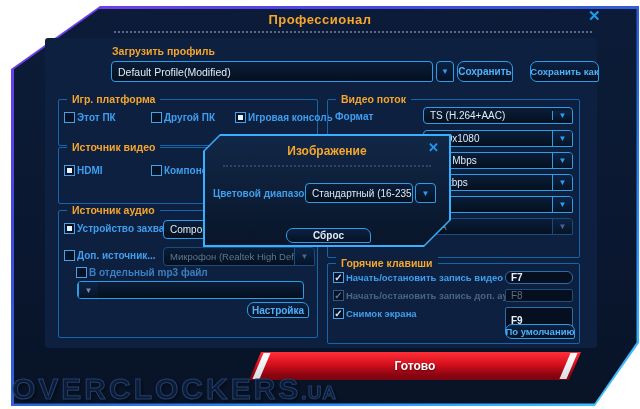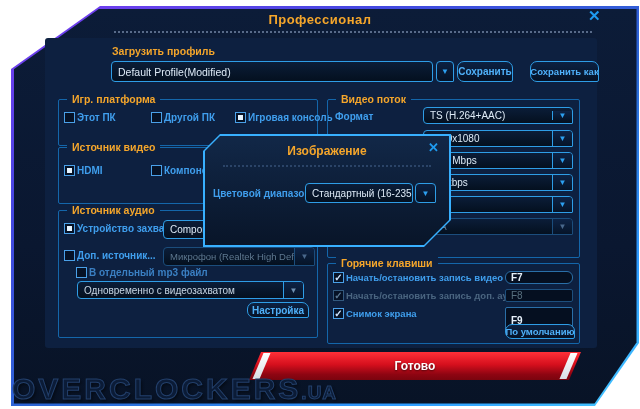--- a/index.html
+++ b/index.html
@@ -162,21 +162,20 @@
 </div>
 <div class="abs combo disabled" style="left:163px;top:247px;width:152px;height:19px;">
   <span class="val" style="font-size:9.5px;">Микрофон (Realtek High Definitio...</span>
   <span class="arr">▼</span>
 </div>
 <div class="cbrow" style="left:76px;top:267px;text-align:center;">
   <span class="cb"></span>
   <span class="cblabel" style="color:#3a7fc2;">В отдельный mp3 файл</span>
 </div>
 <div class="abs combo" style="left:77px;top:281px;width:227px;height:18px;">
-  <span class="val" style="color:#c7d6e4;">Одновременно с видеозахватом</span>
   <span class="arr" style="color:#6f8fb0;">▼</span>
 </div>
 <div class="abs btn" style="left:247px;top:302px;width:62px;height:16px;">Настройка</div>
 
 <div class="abs group" style="left:327px;top:99px;width:253px;height:159px;">
   <span class="group-title">Видео поток</span>
 </div>
 <div class="abs vs-label" style="left:335px;top:111px;">Формат</div>
 <div class="abs combo" style="left:423px;top:107px;width:150px;height:17px;align-items:center;">
   <span class="val">TS (H.264+AAC)</span>
@@ -241,14 +240,15 @@
     <div class="abs dlg-title t-orange">Изображение</div>
     <div class="abs close-x" style="right:10px;top:5px;font-size:13px;">✕</div>
     <div class="abs dlg-dotted"></div>
     <div class="abs vs-label" style="left:8px;top:52px;width:88px;text-align:right;font-size:10px;">Цветовой диапазон</div>
     <div class="abs field" style="left:100px;top:47px;width:108px;height:20px;font-size:10px;">
       <span>Стандартный (16-235)</span>
     </div>
     <div class="abs arrowbtn" style="left:210px;top:47px;width:21px;height:20px;">
       <span>▼</span>
     </div>
+    <div class="abs btn" style="left:81px;top:92px;width:85px;height:15px;color:#dfeaf4;">Сброс</div>
   </div>
 </div>
 
 </body></html>

